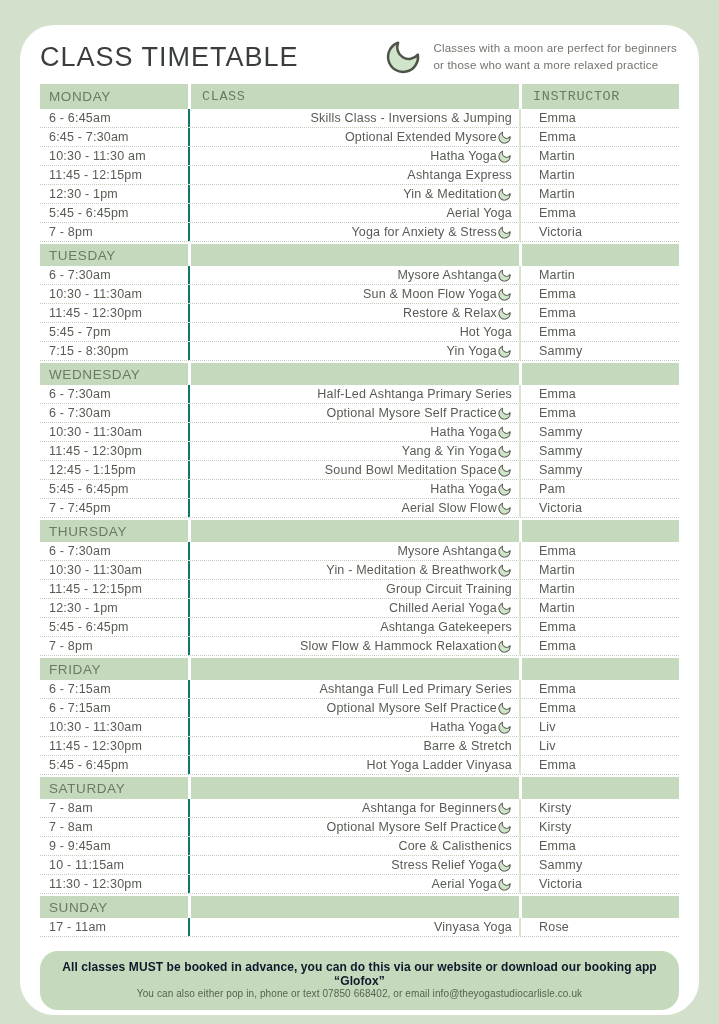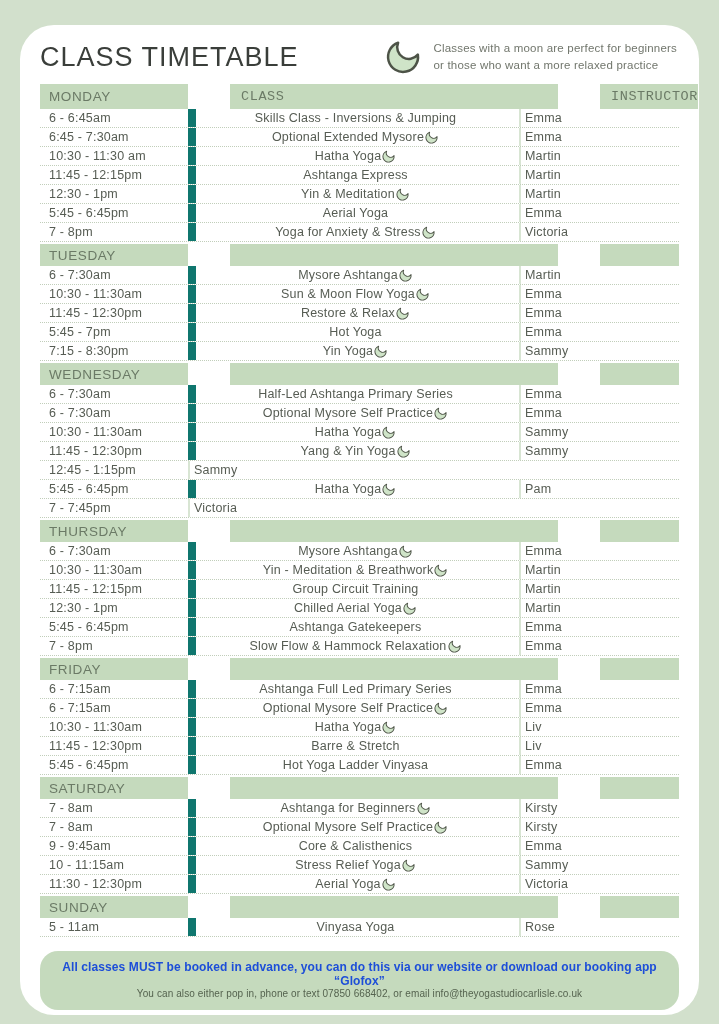--- a/index.html
+++ b/index.html
@@ -14,38 +14,38 @@
     background:#ffffff; border-radius:34px;
     padding:8px 20px 0; box-sizing:border-box; overflow:hidden;
   }
   
   .header-row { display:flex; justify-content:space-between; align-items:center; height:48px; margin-bottom:3px; }
   .title { font-size:27px; font-weight:400; color:#3a3e3a; letter-spacing:1px; }
   .legend { display:flex; align-items:center; gap:10px; padding-right:2px; }
   .legend .moon-big { width:40px; height:40px; transform:rotate(-14deg); flex:0 0 auto; }
   .legend-text { font-size:11.5px; color:#71766c; line-height:1.5; letter-spacing:0.2px; }
   
-  .band { display:grid; grid-template-columns:148px 331px 1fr; margin-top:2px;gap:39px; }
+  .band { display:grid; grid-template-columns:148px 331px 1fr; margin-top:2px; }
   .bcell { background:#c5dabd; color:#6b7a66; font-size:13.5px; letter-spacing:0.6px;
            height:22px; display:flex; align-items:center; }
   .band.first .bcell { height:25px; }
   .bcell.c1 { padding-left:9px; }
   .bcell.c2, .bcell.c3 { border-left:3px solid #ffffff; padding-left:11px;font-family:Liberation Mono, monospace; }
   .row { display:grid; grid-template-columns:148px 331px 1fr; height:19px;
          border-bottom:1px dotted #c1ceba; box-sizing:border-box; }
   .cell { display:flex; align-items:center; font-size:12.5px; color:#565c53; letter-spacing:0.2px; }
   .cell.c1 { padding-left:9px; }
-  .cell.c2 { border-left:8px solid #0f766e; padding-left:12px; padding-right:16px; justify-content:center; }
-  .cell.c3 { border-left:2px solid #d8e5d3; padding-left:4px; }
+  .cell.c2 { border-left:2px solid #0f766e; padding-left:12px; padding-right:7px; justify-content:flex-end; }
+  .cell.c3 { border-left:2px solid #d8e5d3; padding-left:18px; }
   .moon-sm { width:15px; height:15px; transform:rotate(-14deg); flex:0 0 auto; }
   .moon-path { fill:#cfe4c8; stroke:#4d5347; stroke-width:1.5; stroke-linejoin:round; }
   
   .footer-box { margin-top:14px; background:#c5dabd; border-radius:18px;
                 padding:9px 14px 11px; text-align:center; }
-  .footer-line1 { font-size:12px; font-weight:700; color:#1d4ed8; letter-spacing:0.1px; }
+  .footer-line1 { font-size:12px; font-weight:700; color:#0f172a; letter-spacing:0.1px; }
   .footer-line2, .footer-line3 { font-size:10px; color:#55634f; margin-top:0; letter-spacing:0.1px; }
 </style>
 </head>
 <body>
 
 <div class="card">
 
   <div class="header-row">
     <div class="title">CLASS TIMETABLE</div>
     <div class="legend">
@@ -215,34 +215,46 @@
         <div class="cell c2">
           <div class="">Yang &amp; Yin Yoga</div>
           <svg class="moon-sm" viewBox="0 0 24 24" aria-hidden="true">
     <path class="moon-path" d="M21 12.79A9 9 0 1 1 11.21 3 7 7 0 0 0 21 12.79z"></path>
   </svg>
         </div>
         <div class="cell c3">Sammy</div>
       </div>
       <div class="row">
         <div class="cell c1">12:45 - 1:15pm</div>
+        <div class="cell c2">
+          <div class="">Sound Bowl Meditation Space</div>
+          <svg class="moon-sm" viewBox="0 0 24 24" aria-hidden="true">
+    <path class="moon-path" d="M21 12.79A9 9 0 1 1 11.21 3 7 7 0 0 0 21 12.79z"></path>
+  </svg>
+        </div>
         <div class="cell c3">Sammy</div>
       </div>
       <div class="row">
         <div class="cell c1">5:45 - 6:45pm</div>
         <div class="cell c2">
           <div class="">Hatha Yoga</div>
           <svg class="moon-sm" viewBox="0 0 24 24" aria-hidden="true">
     <path class="moon-path" d="M21 12.79A9 9 0 1 1 11.21 3 7 7 0 0 0 21 12.79z"></path>
   </svg>
         </div>
         <div class="cell c3">Pam</div>
       </div>
       <div class="row">
         <div class="cell c1">7 - 7:45pm</div>
+        <div class="cell c2">
+          <div class="">Aerial Slow Flow</div>
+          <svg class="moon-sm" viewBox="0 0 24 24" aria-hidden="true">
+    <path class="moon-path" d="M21 12.79A9 9 0 1 1 11.21 3 7 7 0 0 0 21 12.79z"></path>
+  </svg>
+        </div>
         <div class="cell c3">Victoria</div>
       </div>
       <div class="band">
         <div class="bcell c1">THURSDAY</div>
         <div class="bcell c2"></div>
         <div class="bcell c3"></div>
       </div>
       <div class="row">
         <div class="cell c1">6 - 7:30am</div>
         <div class="cell c2">
@@ -394,21 +406,21 @@
   </svg>
         </div>
         <div class="cell c3">Victoria</div>
       </div>
       <div class="band">
         <div class="bcell c1">SUNDAY</div>
         <div class="bcell c2"></div>
         <div class="bcell c3"></div>
       </div>
       <div class="row">
-        <div class="cell c1">5 - 11am</div>
+        <div class="cell c1">17 - 11am</div>
         <div class="cell c2">
           <div class="">Vinyasa Yoga</div>
         </div>
         <div class="cell c3">Rose</div>
       </div>
     </div>
 
   <div class="footer-box">
     <div class="footer-line1">All classes MUST be booked in advance, you can do this via our website or download our booking app “Glofox”</div>
     <div class="footer-line2">You can also either pop in, phone or text 07850 668402, or email info@theyogastudiocarlisle.co.uk</div>

